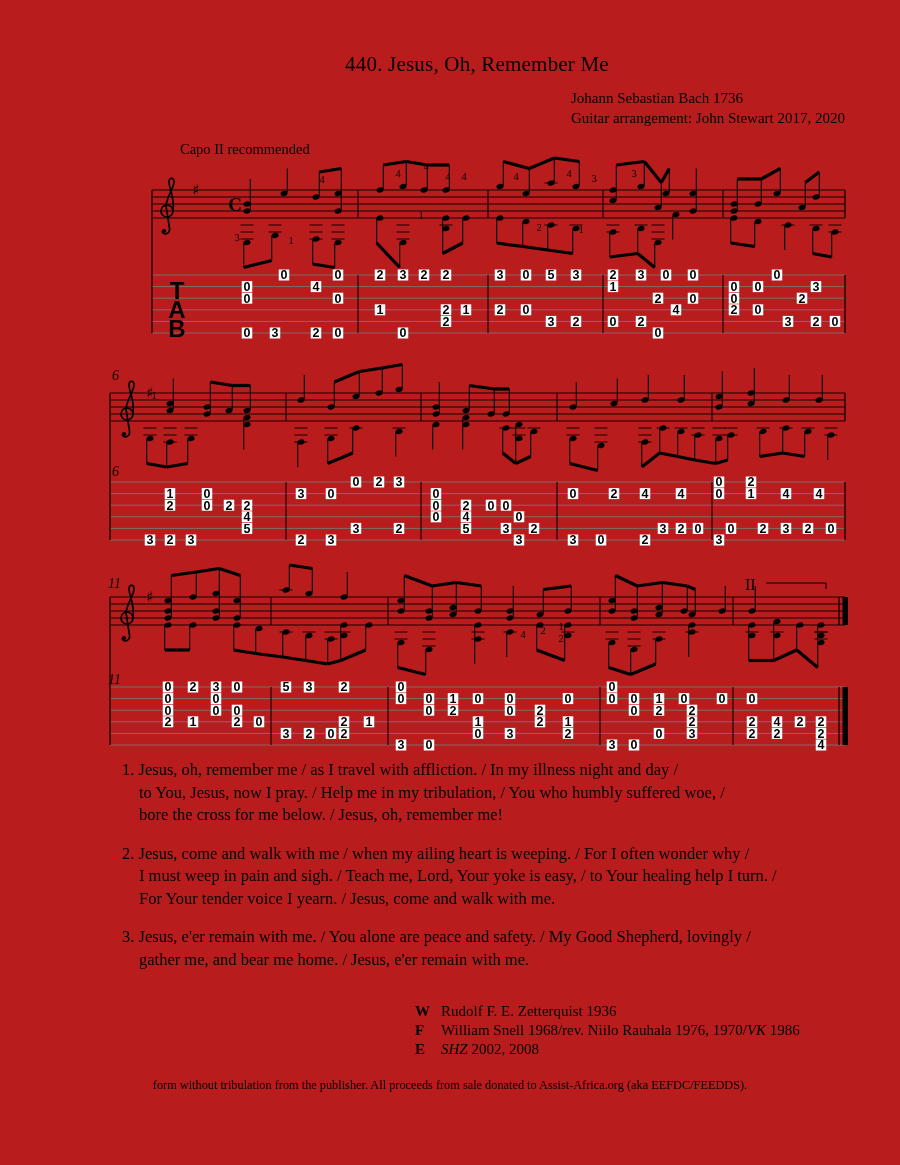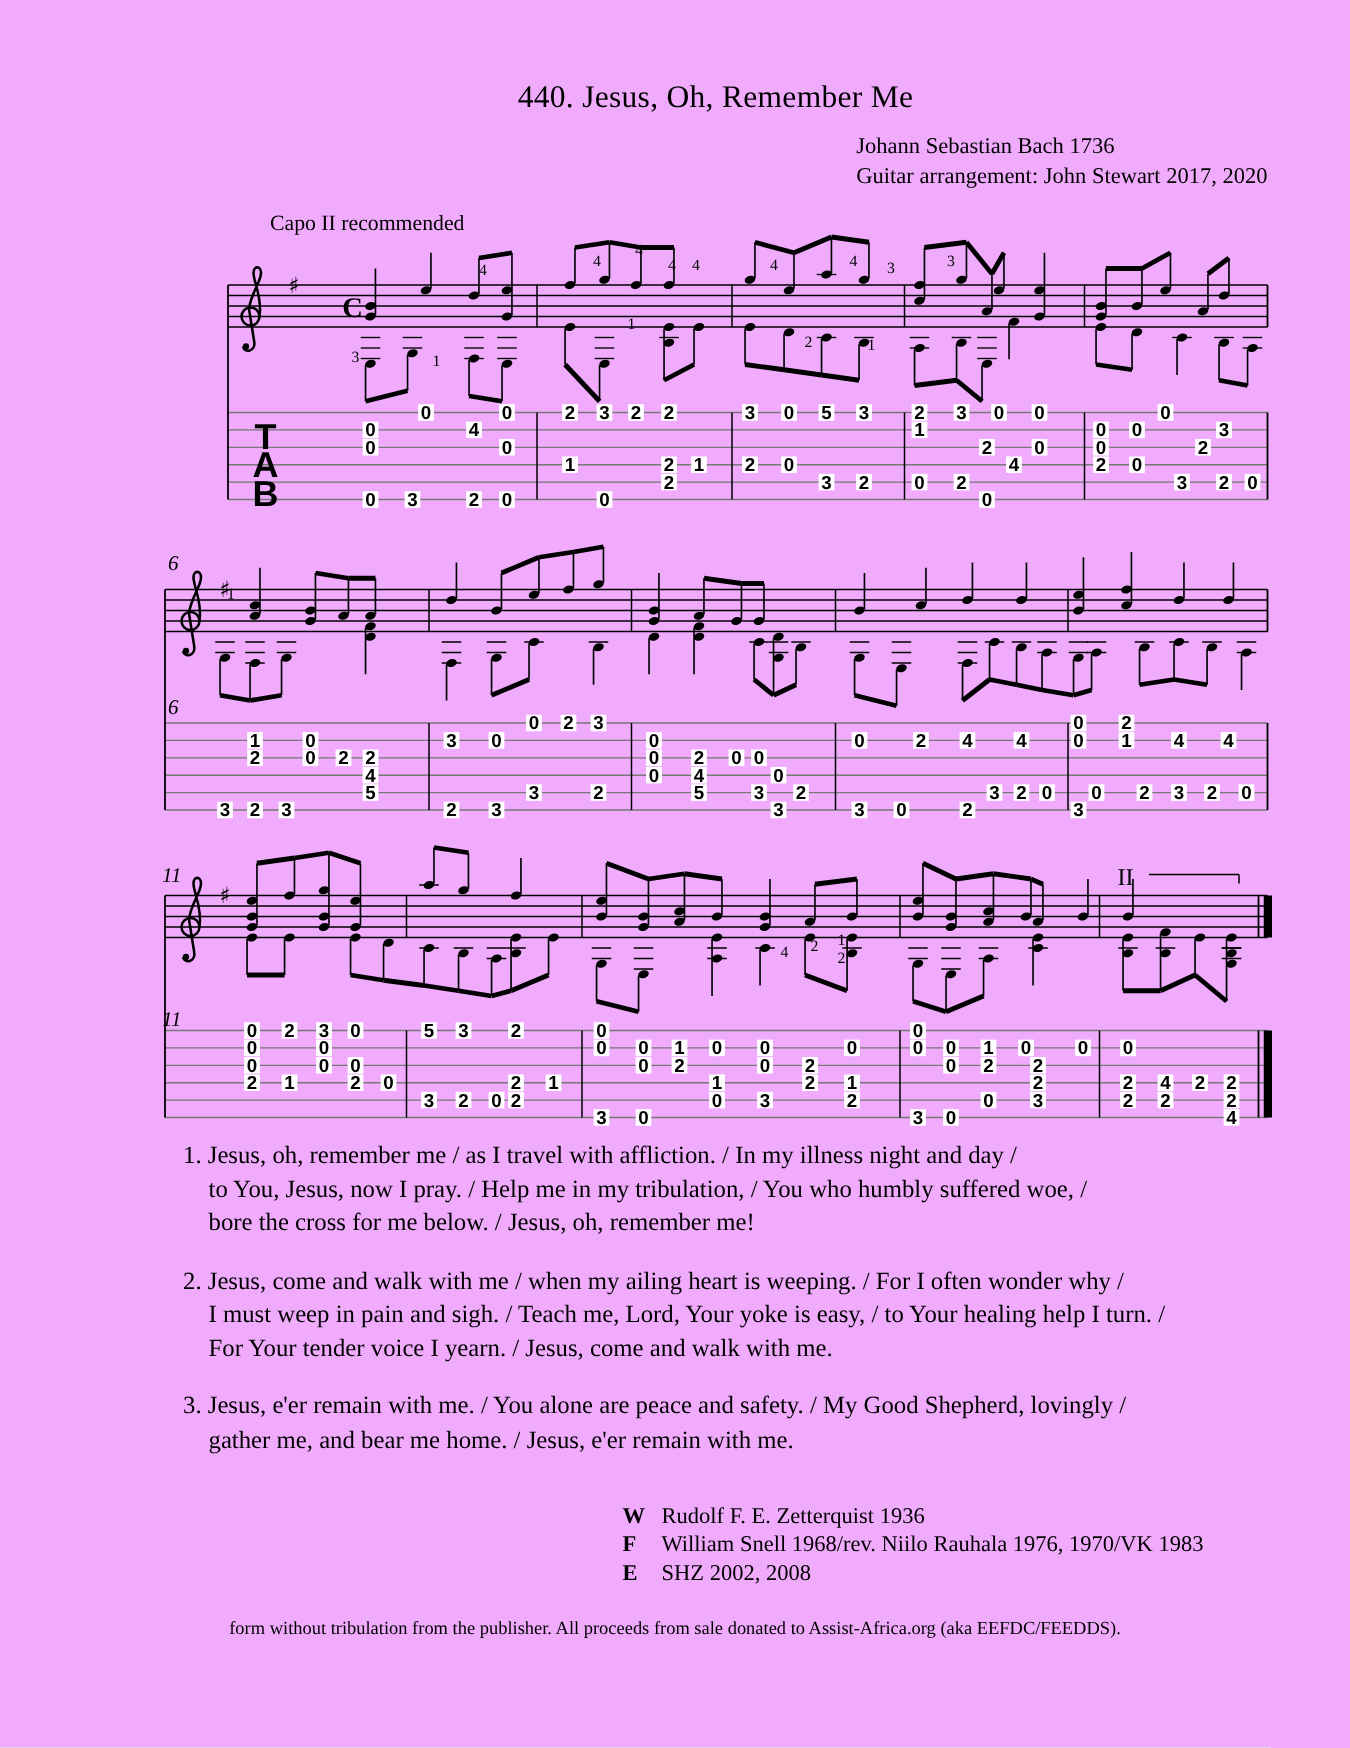--- a/index.html
+++ b/index.html
@@ -1,36 +1,36 @@
 <!DOCTYPE html>
 <html><head>
 <meta charset="utf-8">
 <style>
   html,body{margin:0;padding:0;background:#e8e8e8;}
   .page{
-    position:relative;width:900px;height:1165px;background:#f0abfc;
+    position:relative;width:900px;height:1165px;background:#b91c1c;
     font-family:"Liberation Serif", serif;color:#000;overflow:hidden;margin:0 auto;
   }
   .title{
     position:absolute;top:52px;left:0;right:0;text-align:center;text-indent:54px;
     font-size:21px;letter-spacing:.2px;
   }
   .byline{
     position:absolute;top:88px;right:55px;text-align:left;font-size:15px;line-height:20px;
   }
   .capo{position:absolute;top:141px;left:180px;font-size:14.5px;}
   .sys{position:absolute;left:90px;width:770px;height:205px;}
   #sys1{top:155px;} #sys2{top:358px;} #sys3{top:563px;}
   .verses{position:absolute;top:759px;left:122px;width:740px;font-size:16.5px;line-height:22.5px;}
   .verse{margin-bottom:16px;white-space:nowrap;}
   .verse .cont{margin-left:17px;}
   .credits{position:absolute;top:1002px;left:415px;font-size:15px;line-height:19px;}
   .credit-row{display:flex;}
   .credit-label{font-weight:bold;width:26px;}
-  .credit-text .it{}
+  .credit-text .it{font-style:italic;}
   .footer{
     position:absolute;top:1076px;left:50px;width:800px;text-align:center;
     font-size:12.3px;line-height:18px;
   }
 </style>
 </head>
 <body>
 
 <div class="page">
   <div class="title">440. Jesus, Oh, Remember Me</div>
@@ -981,21 +981,21 @@
         <div class="cont">gather me, and bear me home. / Jesus, e'er remain with me.</div>
       </div>
     </div>
   <div class="credits" id="credits">
       <div class="credit-row">
         <span class="credit-label">W</span>
         <span class="credit-text"><span>Rudolf F. E. Zetterquist 1936</span></span>
       </div>
       <div class="credit-row">
         <span class="credit-label">F</span>
-        <span class="credit-text"><span>William Snell 1968/rev. Niilo Rauhala 1976, 1970/</span><span class="it">VK</span><span> 1983</span></span>
+        <span class="credit-text"><span>William Snell 1968/rev. Niilo Rauhala 1976, 1970/</span><span class="it">VK</span><span> 1986</span></span>
       </div>
       <div class="credit-row">
         <span class="credit-label">E</span>
         <span class="credit-text"><span class="it">SHZ</span><span> 2002, 2008</span></span>
       </div>
     </div>
 
   <div class="footer">
     <div>form without tribulation from the publisher. All proceeds from sale donated to Assist-Africa.org (aka EEFDC/FEEDDS).</div>
   </div>

